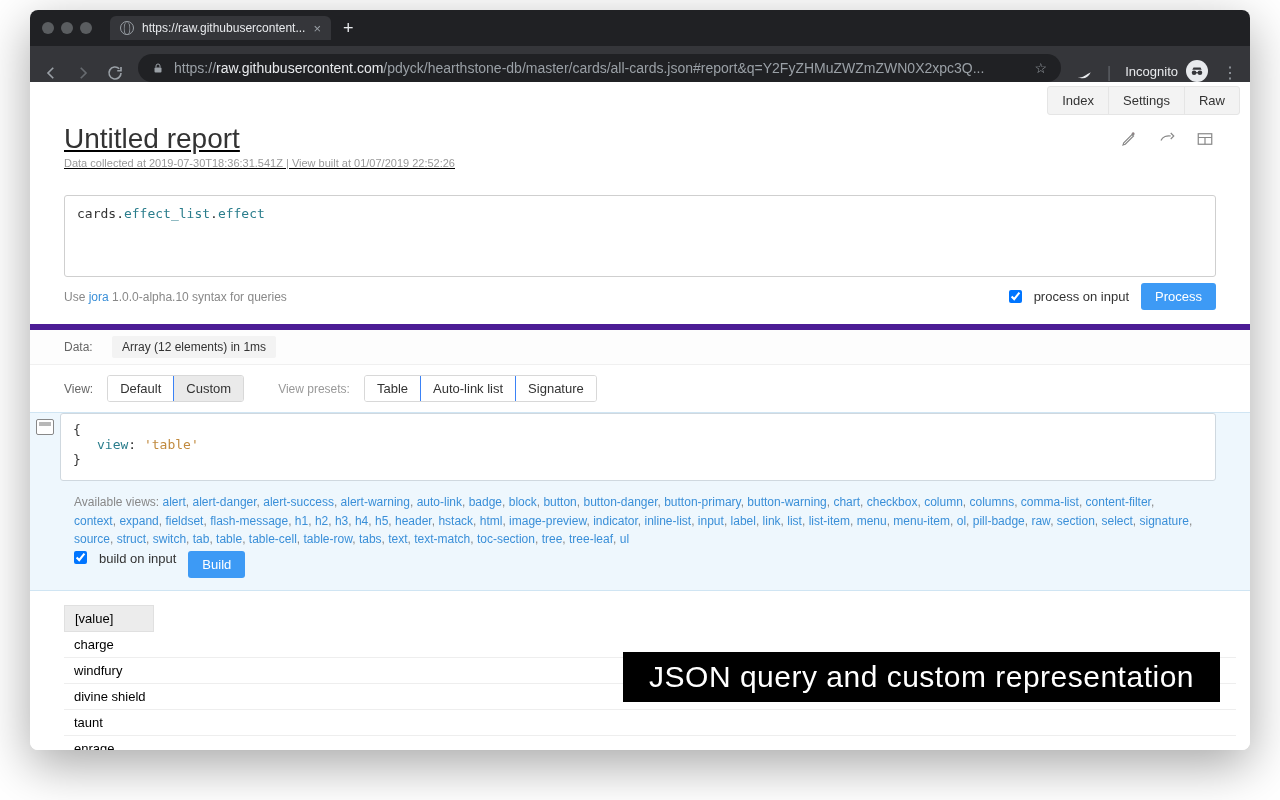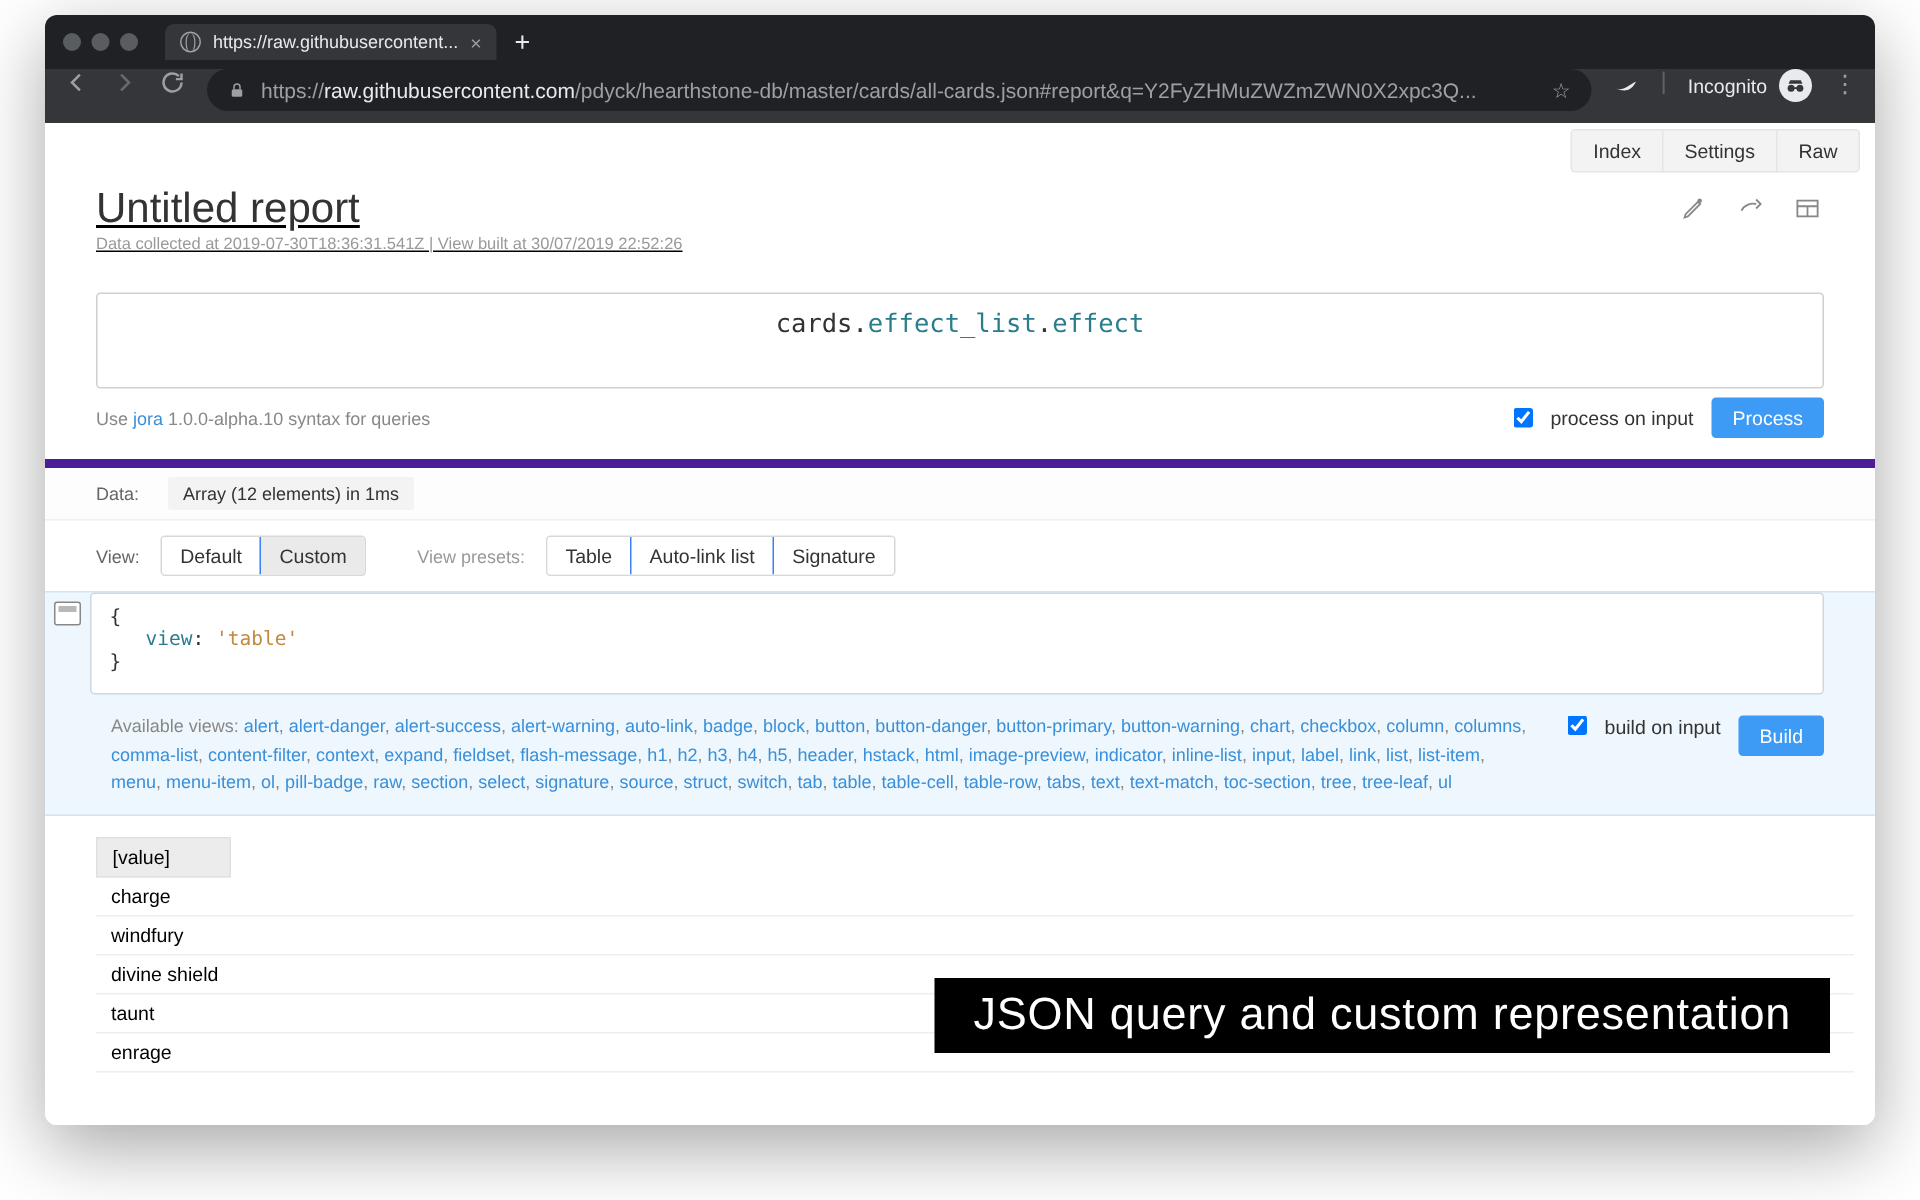--- a/index.html
+++ b/index.html
@@ -8,21 +8,21 @@
 
 .browser-frame { width: 1220px; height: 740px; margin: 10px auto; border-radius: 8px; box-shadow: 0 15px 50px rgba(0,0,0,0.35); overflow: hidden; background: #fff; position: relative; }
 .titlebar { height: 36px; background: #202124; display: flex; align-items: center; padding: 0 12px; }
 .traffic { display: flex; gap: 7px; margin-right: 18px; }
 .dot { width: 12px; height: 12px; border-radius: 50%; background: #5a5d60; }
 .tab { background: #35363a; height: 24px; display: flex; align-items: center; padding: 0 10px; border-radius: 6px 6px 0 0; color: #e8eaed; font-size: 12px; min-width: 200px; gap: 8px; }
 .tab .globe { width: 14px; height: 14px; border-radius: 50%; border: 1.3px solid #9aa0a6; position: relative; }
 .tab .globe::before { content:''; position:absolute; left:50%; top:-0.5px; bottom:-0.5px; width:5px; transform:translateX(-50%); border:1.3px solid #9aa0a6; border-top:none; border-bottom:none; border-radius:50%;}
 .tab .close-x { margin-left: auto; font-size: 13px; color: #9aa0a6; }
 .newtab { color: #e8eaed; font-size: 18px; margin-left: 12px; }
-.addr-row { height: 36px; background: #35363a; display: flex; align-items: flex-start; padding: 0 12px; gap: 14px; }
+.addr-row { height: 36px; background: #35363a; display: flex; align-items: flex-end; padding: 0 12px; gap: 14px; }
 .nav-icon { color: #9aa0a6; display: flex; align-items: center; justify-content: center; }
 .nav-icon svg { width: 18px; height: 18px; }
 .url-bar { flex: 1; background: #202124; border-radius: 15px; height: 28px; display: flex; align-items: center; padding: 0 14px; gap: 10px; color: #9aa0a6; font-size: 14px; overflow: hidden; white-space: nowrap; }
 .url-bar .lock { width: 12px; height: 14px; }
 .url-bar .lock svg { width:12px; height:14px; }
 .url-text { color: #9aa0a6; }
 .url-text .host { color: #e8eaed; }
 .star { margin-left: auto; color: #9aa0a6; }
 .incog { display: flex; align-items: center; gap: 8px; color: #e8eaed; font-size: 13px; }
 .incog .circle { width: 22px; height: 22px; border-radius: 50%; background: #e8eaed; display:flex; align-items:center; justify-content:center;}
@@ -37,21 +37,21 @@
 .top-tab:last-child { border-radius:0 3px 3px 0; }
 
 .header { padding: 8px 34px 6px; display: flex; align-items: flex-start; text-decoration: underline; }
 .header-left { flex: 1; }
 .h1 { font-size: 28px; font-weight: 400; color: #333; font-family: "Trebuchet MS", sans-serif; }
 .subline { font-size: 11px; color: #999; margin-top: 2px; }
 .header-icons { display: flex; gap: 16px; padding-top: 6px; }
 .header-icons .ic { width: 22px; height: 20px; color: #888; display:flex; align-items:center; justify-content:center; }
 .header-icons .ic svg { width:20px; height:18px; }
 
-.query-box { margin: 20px 34px 6px; border: 1px solid #cfcfcf; border-radius: 3px; padding: 10px 12px; height: 64px; font-family: "SF Mono", Menlo, Consolas, monospace; font-size: 17px; text-align: center; }
+.query-box { margin: 20px 34px 6px; border: 1px solid #cfcfcf; border-radius: 3px; padding: 10px 12px; height: 82px; font-family: "SF Mono", Menlo, Consolas, monospace; font-size: 13px; }
 .tok-base { color: #333; }
 .tok-prop { color: #2a7d8c; }
 
 .query-footer { margin: 4px 34px 0; display: flex; align-items: center; font-size: 12px; color: #888; }
 .query-footer a { color: #3a8fd8; text-decoration: none; }
 .query-footer .right { margin-left: auto; display: flex; align-items: center; gap: 12px; font-size: 13px; color: #333; }
 .btn-primary { background: #3d9af5; color: #fff; border: none; border-radius: 3px; padding: 6px 14px; font-size: 13px; cursor:pointer; }
 .chk { width:13px; height:13px; }
 
 .data-row { margin: 14px 0 0 0; padding: 6px 34px; display: flex; align-items: center; font-size: 12px; color: #666; gap: 10px; border-top:6px solid #4c1d95; border-bottom:1px solid #f0f0f0; background:#fdfdfd;}
@@ -68,21 +68,21 @@
 .custom-area { margin: 10px 0 0; background: #eef7fd; border-top:1px solid #d0e5f3; border-bottom:1px solid #d0e5f3; padding: 0; }
 .custom-inner { display: flex; }
 .side-toggle { width: 30px; padding:6px 6px 0; }
 .side-toggle .sq { width:18px; height:16px; border:1.5px solid #888; border-radius:2px; background:#fff; position:relative;}
 .side-toggle .sq::before{content:'';position:absolute;left:2px;right:2px;top:2px;height:4px;background:#888;opacity:0.6;}
 .code-box { flex: 1; margin: 0 34px 8px 0; background: #fff; border: 1px solid #cfd8df; border-radius: 3px; padding: 8px 12px; font-family: "SF Mono", Menlo, Consolas, monospace; font-size: 13px; height: 68px; }
 .code-box .k { color:#333;}
 .code-box .key { color:#2a7d8c; margin-left:24px;}
 .code-box .str { color:#c18a3e;}
 
-.views-footer { padding: 4px 34px 12px 44px; display: flex; font-size: 12px; color: #888; }
+.views-footer { padding: 4px 34px 12px 44px; display: flex; font-size: 12px; color: #888; flex-direction: column; }
 .views-list { flex: 1; line-height: 1.55; padding-right: 20px;}
 .views-list a { color: #3a8fd8; text-decoration: none; }
 .views-footer .right { display: flex; align-items: flex-start; gap: 12px; font-size: 13px; color: #333; white-space: nowrap; padding-top:2px;}
 
 .result-table { margin: 14px 14px 0 34px; font-size: 13px; }
 .result-table .th { background: #ececec; padding: 5px 10px; display: inline-block; min-width: 90px; border:1px solid #e0e0e0;}
 .result-table .td { padding: 5px 10px; border-bottom: 1px solid #eee; min-width:90px;}
 
 .caption-banner { position: absolute; right: 30px; bottom: 48px; background: #000; color: #fff; font-size: 30px; font-family: "Trebuchet MS", Verdana, sans-serif; padding: 8px 26px; letter-spacing: 0.5px; }
 </style>
@@ -153,21 +153,21 @@
 
     <div class="top-tabs">
       <div class="top-tab">Index</div>
       <div class="top-tab">Settings</div>
       <div class="top-tab">Raw</div>
     </div>
 
     <div class="header">
       <div class="header-left">
         <div class="h1">Untitled report</div>
-        <div class="subline">Data collected at 2019-07-30T18:36:31.541Z | View built at 30/07/2019 22:52:26</div>
+        <div class="subline">Data collected at 2019-07-30T18:36:31.541Z | View built at 01/07/2019 22:52:26</div>
       </div>
       <div class="header-icons">
         <span class="ic">
             <svg viewBox="0 0 24 24" fill="none" stroke="currentColor" stroke-width="1.6">
               <path d="M4 20l3-1 11-11-2-2L5 17l-1 3z"></path>
               <circle cx="17.5" cy="5" r="1.2" fill="#d34"></circle>
             </svg>
           </span>
         <span class="ic">
             <svg viewBox="0 0 24 24" fill="none" stroke="currentColor" stroke-width="1.6">

